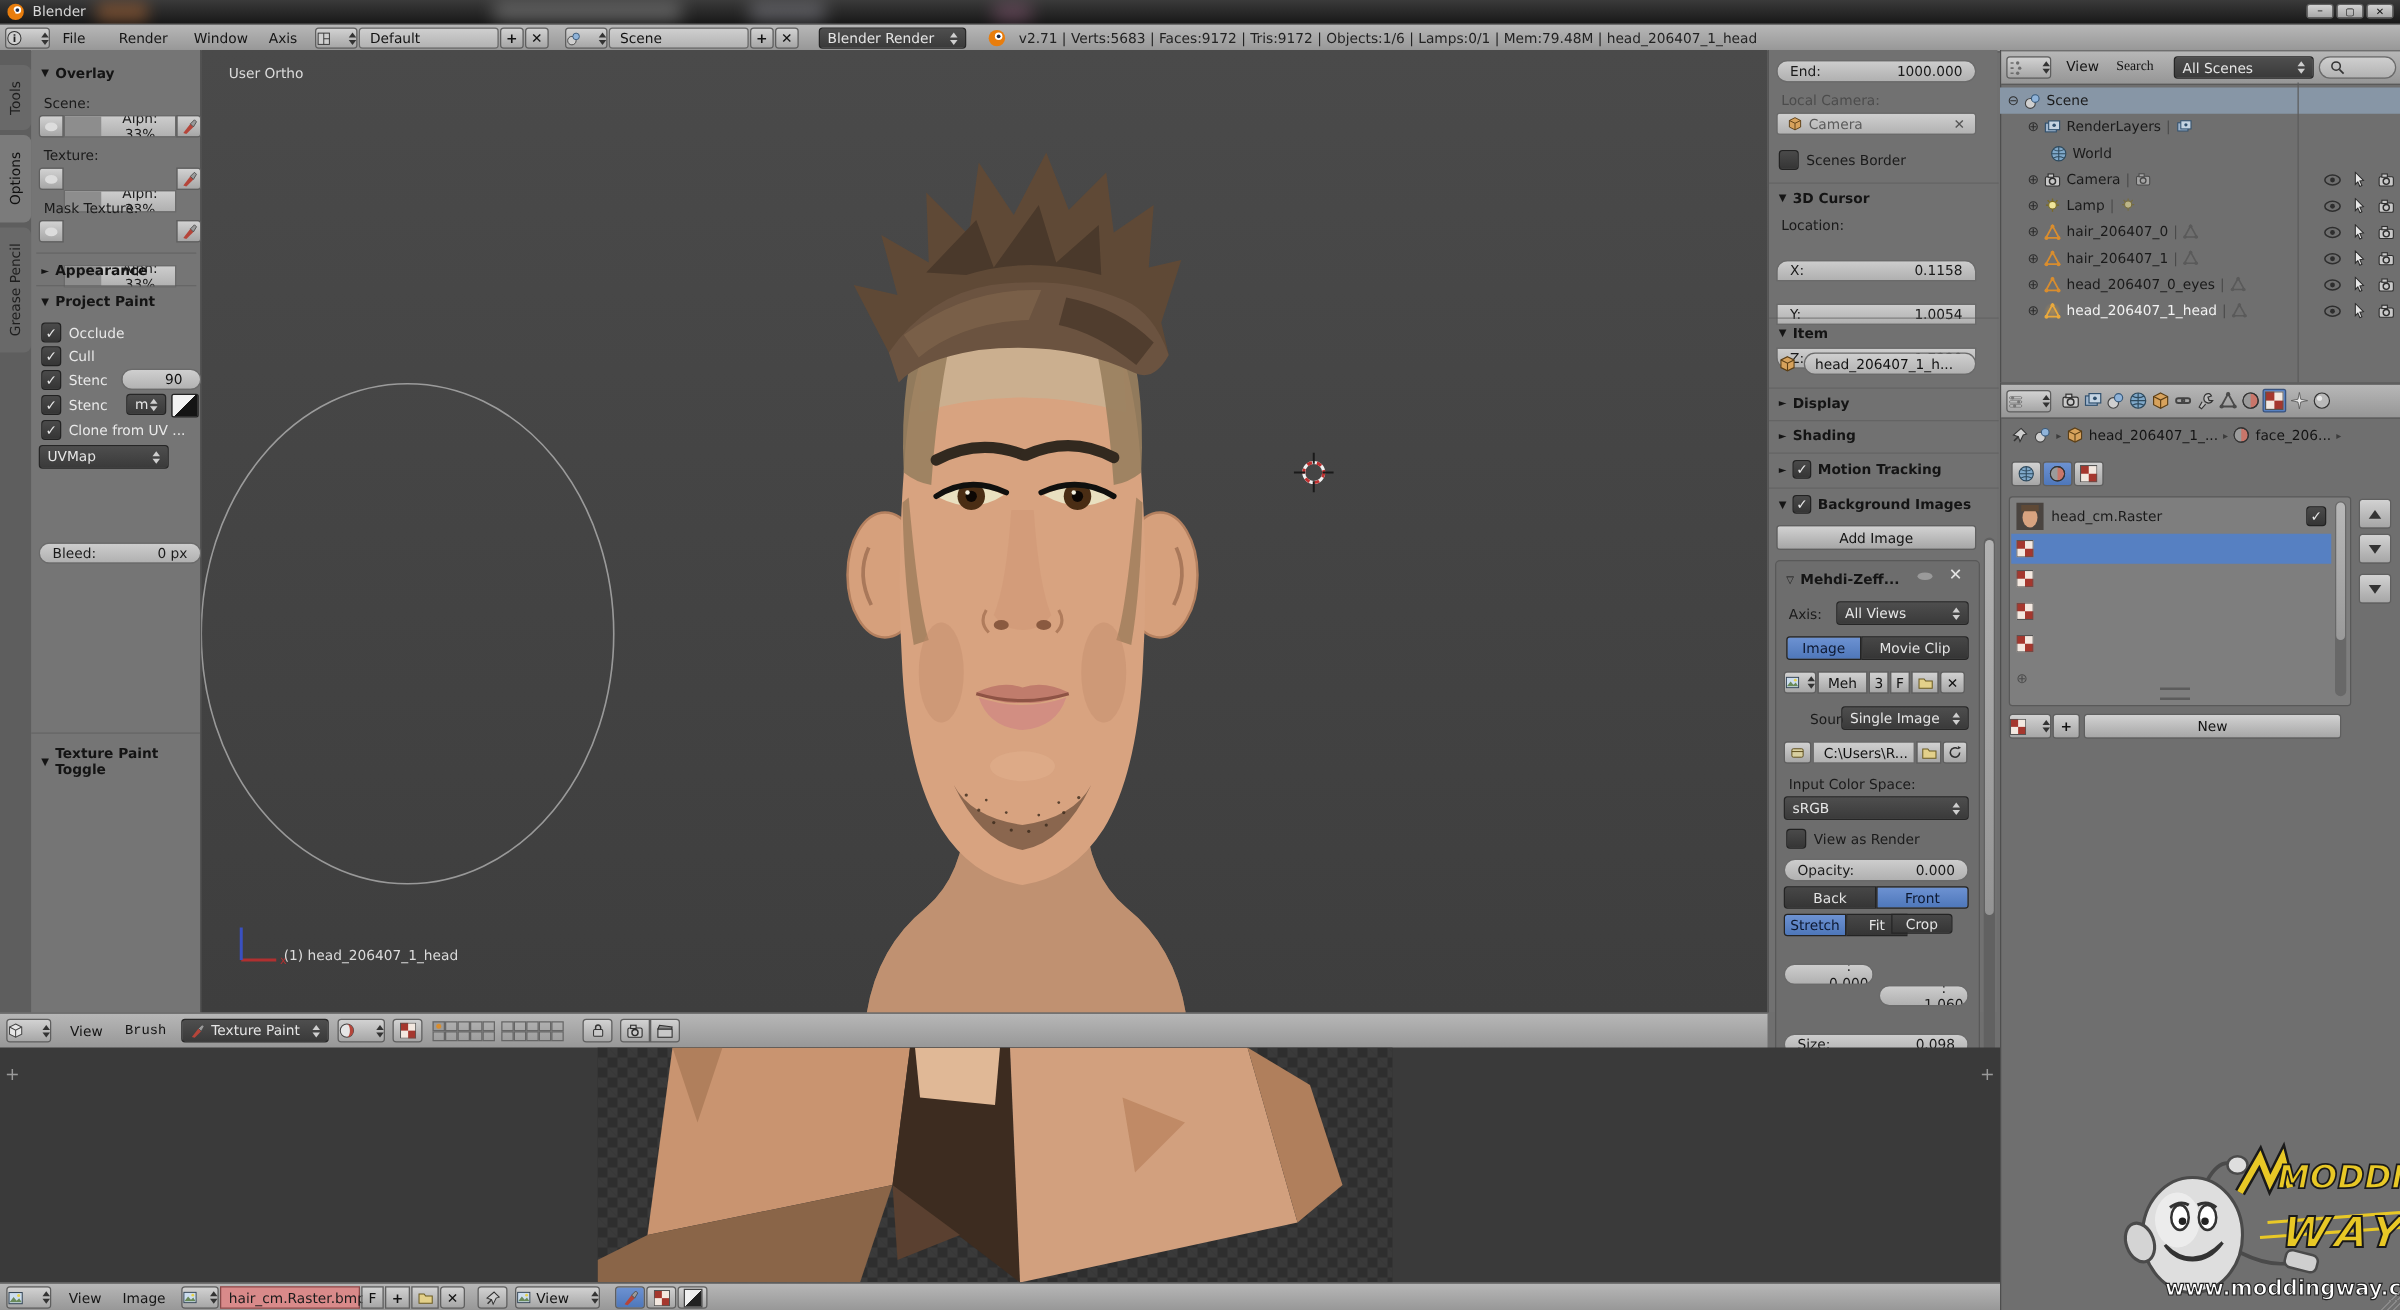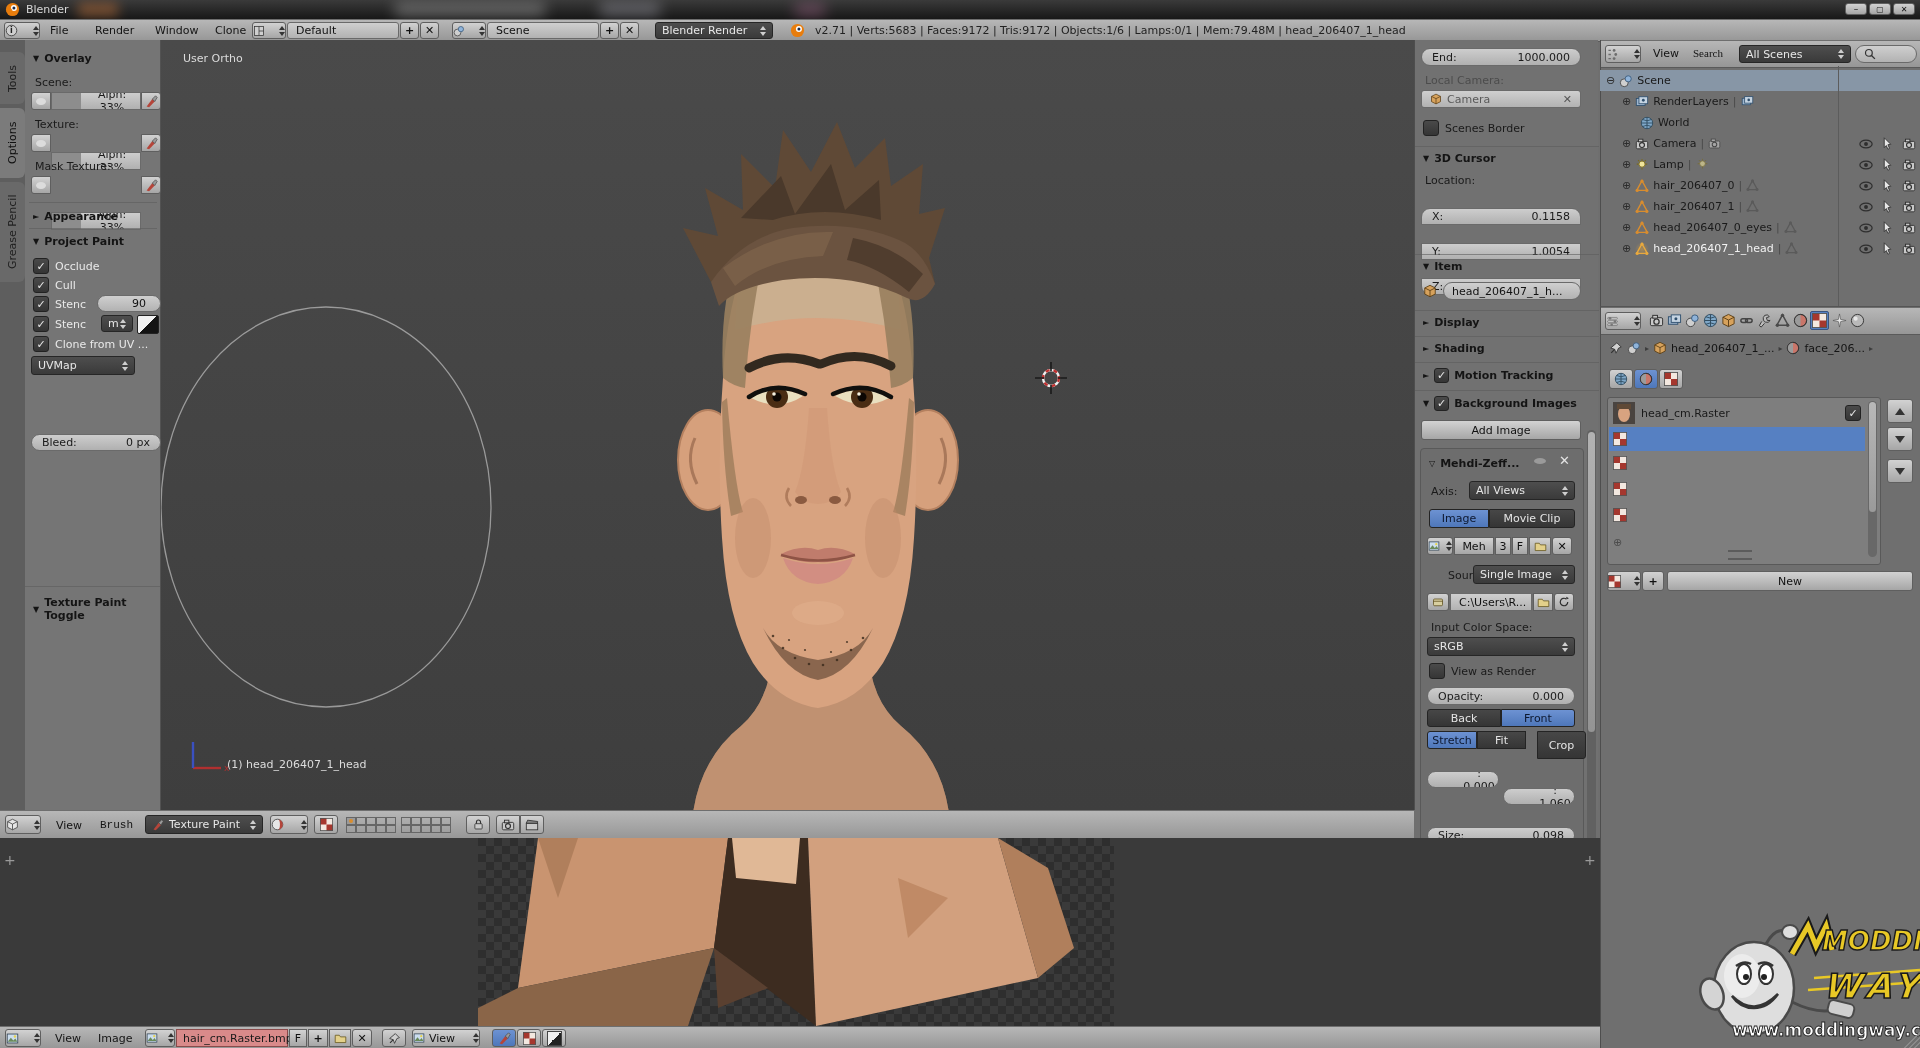--- a/index.html
+++ b/index.html
@@ -204,21 +204,21 @@
           </svg>
         </span>
       <span class="updown">
           <span class="tri-u" style="border-bottom-color:#333"></span>
           <span class="tri-d" style="border-top-color:#333"></span>
         </span>
     </span>
     <span class="menu abs" style="left:50px;top:4px;">File</span>
     <span class="menu abs" style="left:95px;top:4px;">Render</span>
     <span class="menu abs" style="left:155px;top:4px;">Window</span>
-    <span class="menu abs" style="left:215px;top:4px;">Clone</span>
+    <span class="menu abs" style="left:215px;top:4px;">Axis</span>
 
     <span class="btn abs" style="left:252px;top:2px;width:34px;height:17px;gap:3px;">
       <span class="ico">
           <svg width="12" height="12">
             <use href="#i-layout"></use>
           </svg>
         </span>
       <span class="updown">
           <span class="tri-u" style="border-bottom-color:#333"></span>
           <span class="tri-d" style="border-top-color:#333"></span>
@@ -632,21 +632,21 @@
       <span class="chk abs" style="left:8px;top:214px;"></span>
       <span class="abs" style="left:30px;top:216px;">View as Render</span>
       <span class="sl abs" style="left:6px;top:238px;width:148px;height:18px;padding:0 10px;">
         <span class="fl">Opacity:</span>
           <span class="fr">0.000</span>
         </span>
       <span class="darkbtn abs" style="left:6px;top:260px;width:74px;height:18px;border-radius:3px 0 0 3px;">Back</span>
       <span class="darkbtn abs blue" style="left:80px;top:260px;width:74px;height:18px;border-radius:0 3px 3px 0;">Front</span>
       <span class="darkbtn abs blue" style="left:6px;top:282px;width:50px;height:18px;border-radius:3px 0 0 3px;">Stretch</span>
       <span class="darkbtn abs" style="left:56px;top:282px;width:49px;height:18px;">Fit</span>
-      <span class="darkbtn abs" style="left:116px;top:282px;width:49px;height:28px;border-radius:0 3px 3px 0;">Crop</span>
+      <span class="darkbtn abs" style="left:92px;top:282px;width:49px;height:16px;border-radius:0 3px 3px 0;">Crop</span>
       <span class="sl abs" style="left:6px;top:304px;width:72px;height:17px;">
           <span class="ct">: 0.000</span>
         </span>
       <span class="sl abs" style="left:82px;top:304px;width:72px;height:17px;">
           <span class="ct">: 1.060</span>
         </span>
       <span class="sl abs" style="left:6px;top:326px;width:148px;height:17px;padding:0 10px;">
         <span class="fl">Size:</span>
           <span class="fr">0.098</span>
         </span>
@@ -1093,21 +1093,21 @@
           <svg width="13" height="13">
             <use href="#i-checker"></use>
           </svg>
         </span>
       <span class="updown">
           <span class="tri-u" style="border-bottom-color:#333"></span>
           <span class="tri-d" style="border-top-color:#333"></span>
         </span>
       </span>
     <span class="btn abs" style="left:41px;top:264px;width:22px;height:20px;font-weight:bold;">+</span>
-    <span class="btn abs" style="left:66px;top:264px;width:246px;height:20px;">New</span>
+    <span class="btn abs" style="left:66px;top:264px;width:206px;height:20px;">New</span>
   </div>
 
   <div class="abs hstrip" style="left:0;top:810px;width:1414px;height:28px;">
     <span class="btn abs" style="left:5px;top:4px;width:36px;height:19px;gap:3px;">
       <span class="ico">
           <svg width="13" height="13" viewBox="0 0 16 16">
             <path d="M8 1.5 L14 4.5 V11.5 L8 14.5 L2 11.5 V4.5 Z" fill="#e6e6e6" stroke="#444"></path>
             <path d="M2 4.5 L8 7.5 L14 4.5 M8 7.5 V14.5" fill="none" stroke="#444"></path>
           </svg>
         </span>

